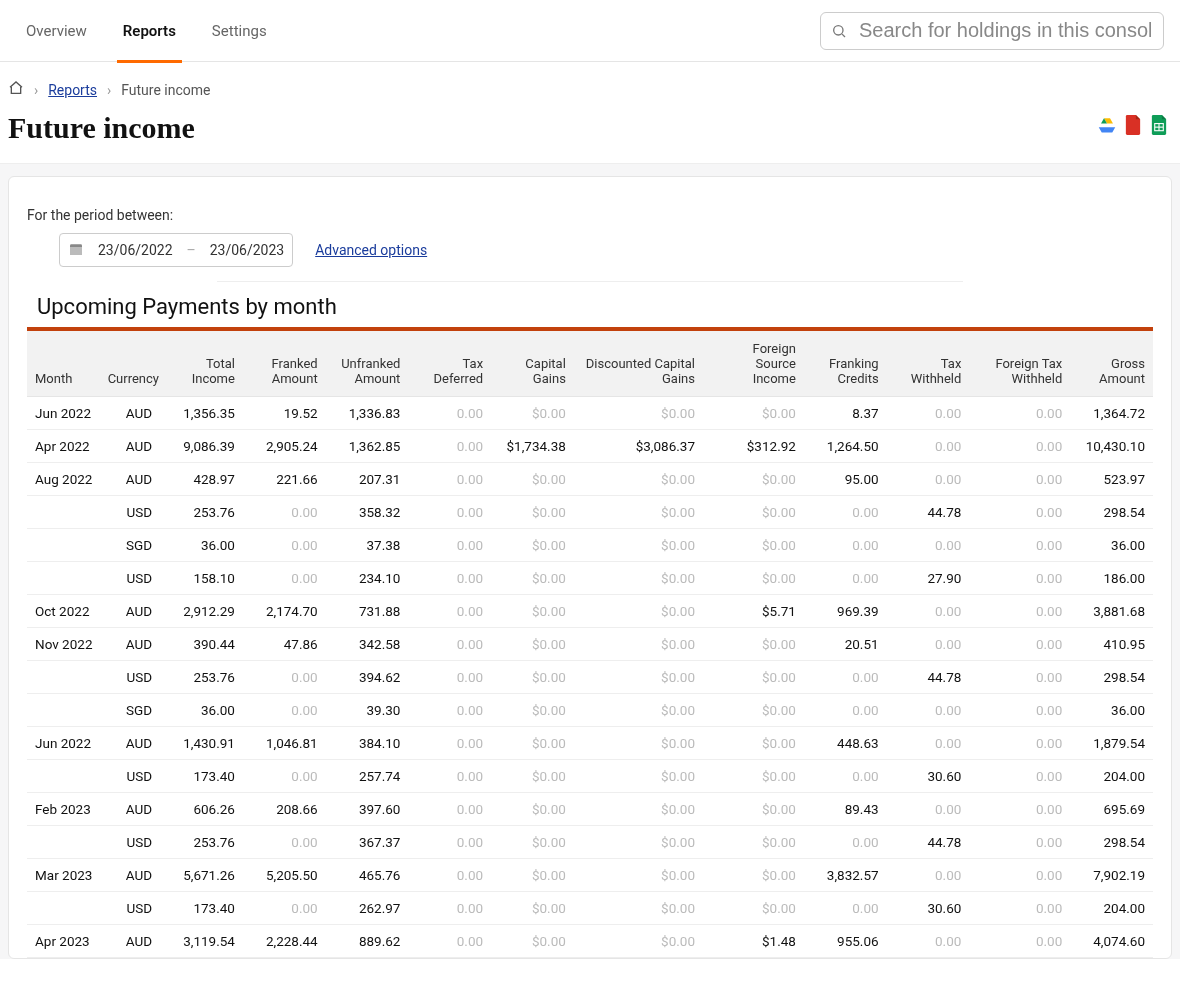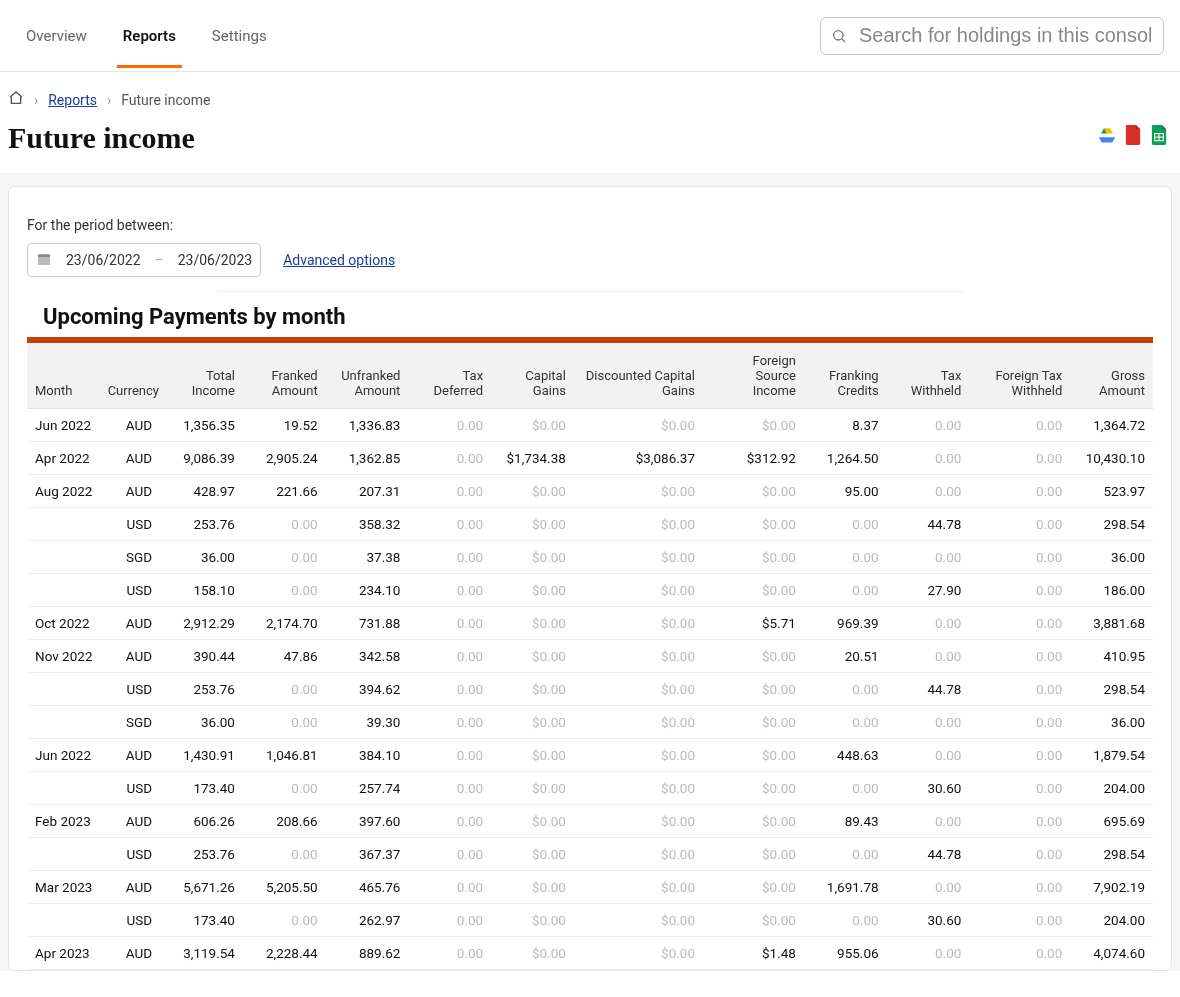--- a/index.html
+++ b/index.html
@@ -9,21 +9,21 @@
     font-size: 14px;
     color: #111;
     background: #fff;
     width: 1180px;
   }
   .tabs {
     display: flex;
     align-items: center;
     border-bottom: 1px solid #e5e5e5;
     padding: 0 8px;
-    height: 72px;
+    height: 62px;
     position: relative;
   }
   .tab {
     padding: 0 18px;
     height: 64px;
     display: flex;
     align-items: center;
     color: #666;
     cursor: pointer;
     font-size: 15px;
@@ -111,53 +111,54 @@
   .period-row { display: flex; align-items: center; gap: 22px; margin-bottom: 14px; }
   .date-range {
     display: flex;
     align-items: center;
     border: 1px solid #ccc;
     border-radius: 4px;
     height: 34px;
     padding: 12px 8px;
     gap: 14px;
     color: #333;
+    margin-left: 32px;
   }
   .date-range .cal { color: #888; }
   .date-range .dash { color: #aaa; }
   .adv { color: #1a3c9c; text-decoration: underline; cursor: pointer; }
 
   .divider {
     height: 1px;
     background: #eee;
     margin-left: 190px;
     margin-right: 190px;
   }
 
   h2.section-title {
-    font-weight: 700;
+    font-weight: 400;
     font-size: 22px;
-    margin: 12px 0 8px 16px;
+    margin: 12px 0 8px 10px;
     color: #111;
   }
 
   table.data {
     border-collapse: collapse;
     width: 100%;
     table-layout: fixed;
   }
   table.data thead th {
     background: #f2f2f2;
     font-weight: 400;
     color: #333;
     font-size: 13px;
     padding: 10px 8px;
     text-align: right;
     vertical-align: bottom;
-    border-top: 6px solid #c2410c;
+    border-top: 4px solid #c2410c;
     border-bottom: 1px solid #e5e5e5;
   }
   table.data thead th.left { text-align: left; }
   table.data td {
     padding: 8px 8px;
     text-align: right;
     border-bottom: 1px solid #eee;
     font-size: 13.5px;
     color: #111;
     white-space: nowrap;
@@ -499,21 +500,21 @@
           <tr>
             <td class="left">Mar 2023</td>
             <td>AUD</td>
             <td>5,671.26</td>
             <td>5,205.50</td>
             <td>465.76</td>
             <td class="muted">0.00</td>
             <td class="muted">$0.00</td>
             <td class="muted">$0.00</td>
             <td class="muted">$0.00</td>
-            <td>1,691.78</td>
+            <td>3,832.57</td>
             <td class="muted">0.00</td>
             <td class="muted">0.00</td>
             <td>7,902.19</td>
           </tr>
           <tr>
             <td class="left"></td>
             <td>USD</td>
             <td>173.40</td>
             <td class="muted">0.00</td>
             <td>262.97</td>

